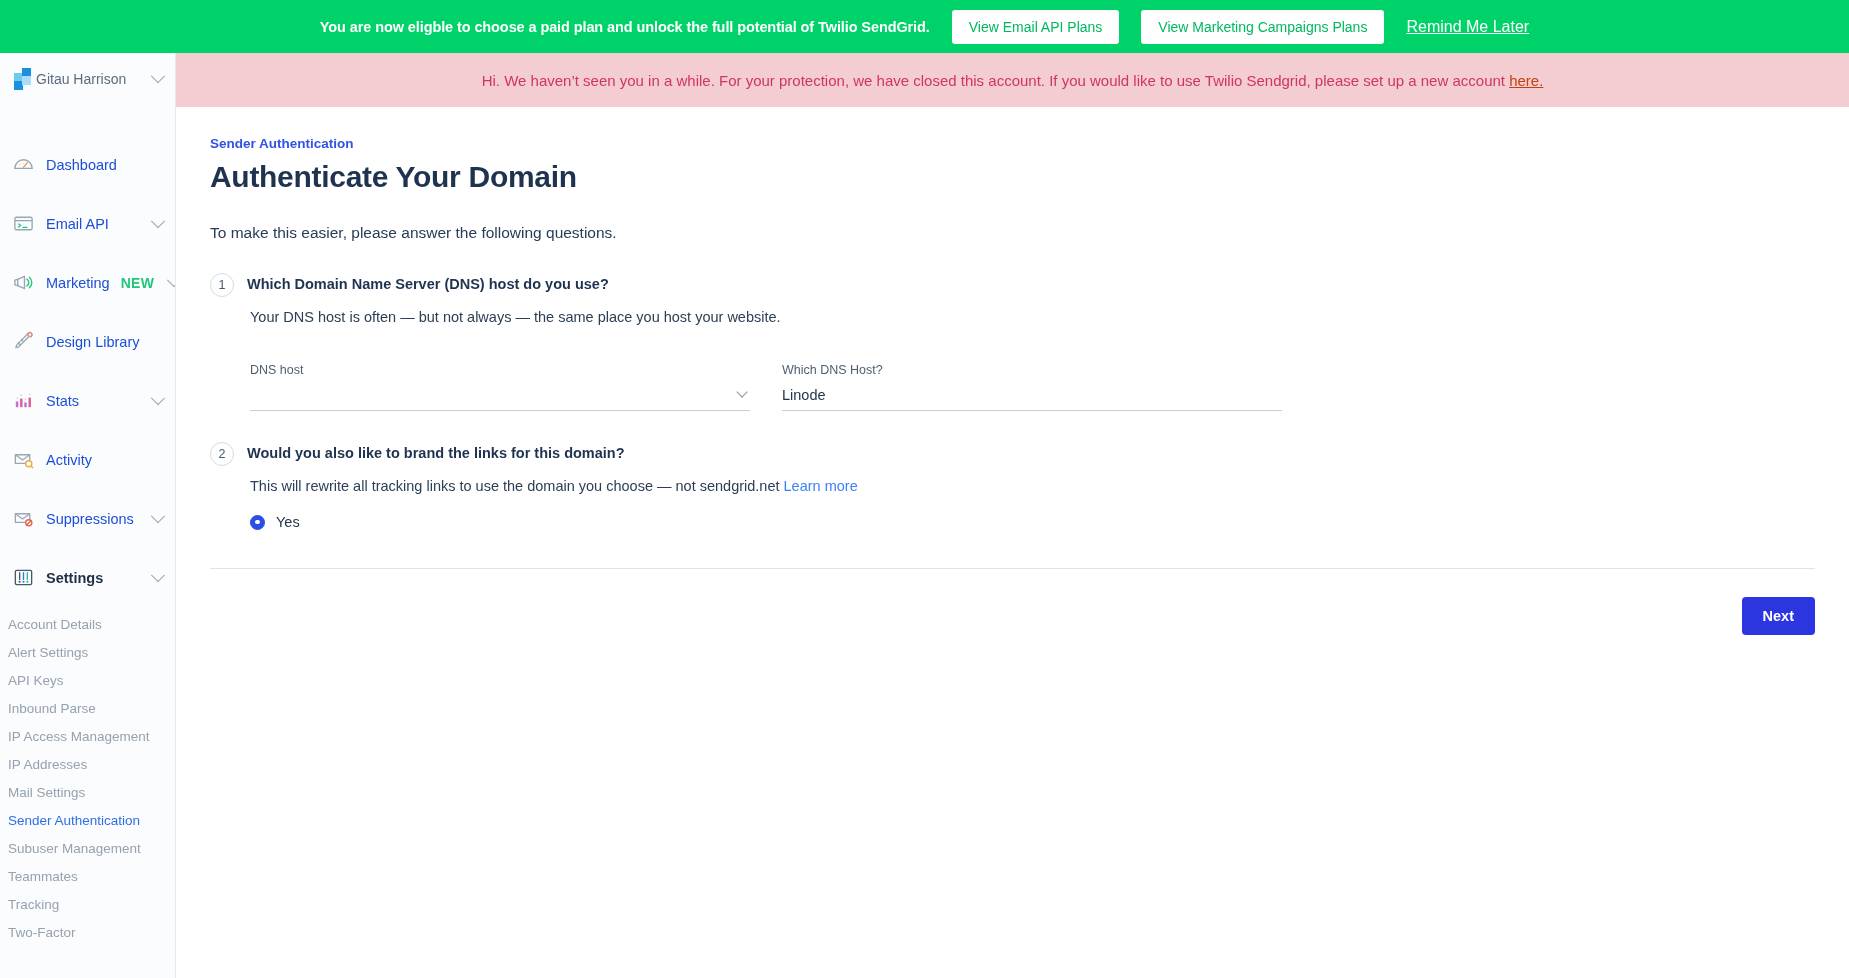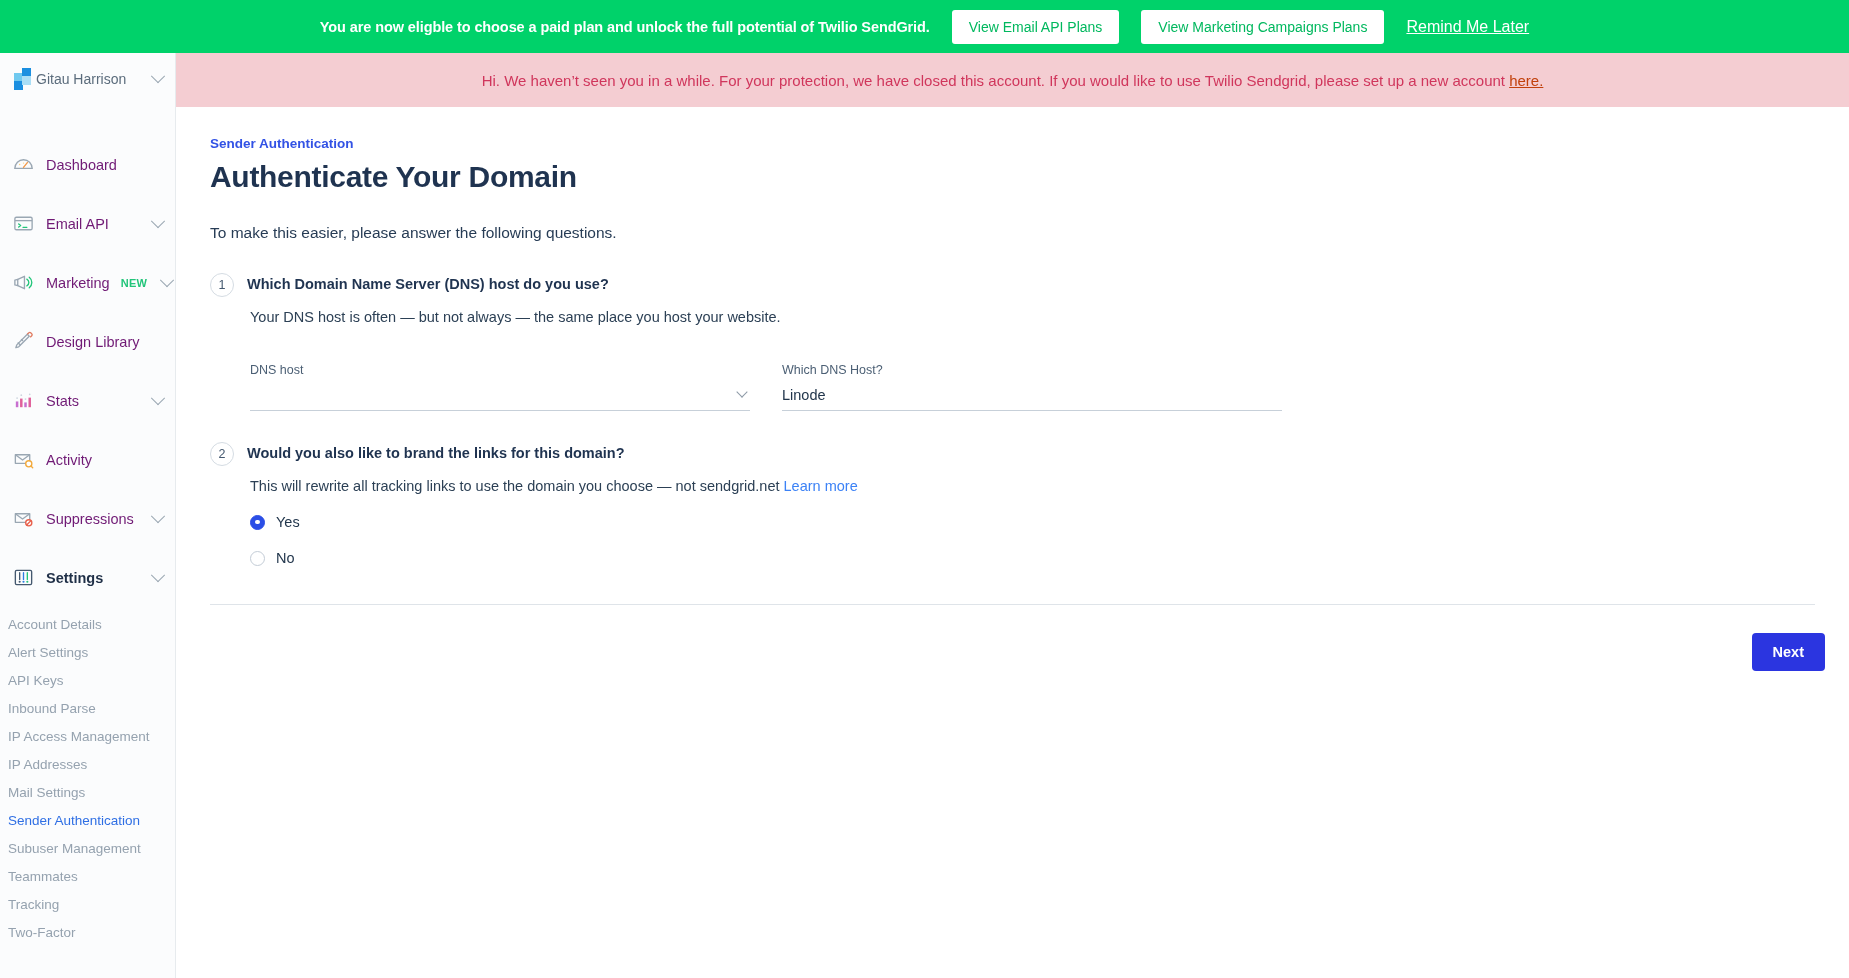--- a/index.html
+++ b/index.html
@@ -131,26 +131,26 @@
     cursor: pointer;
   }
   .nav-item.active .nav-label { color: #1f2f47; font-weight: 700; }
   .nav-icon {
     width: 23px; height: 23px;
     flex: 0 0 auto;
     display: flex; align-items: center; justify-content: center;
   }
   .nav-label {
     font-size: 14.5px;
-    color: #701a75;
+    color: #1d4ed8;
     white-space: nowrap;
     flex: 1 1 auto;
   }
   .badge-new {
-    font-size: 11px;
+    font-size: 14px;
     font-weight: 700;
     color: #22c57a;
     letter-spacing: 0.3px;
     margin-right: 4px;
   }
 
   .sub-list { padding-top: 4px; }
   .sub-item {
     display: block;
     font-size: 13.5px;
@@ -286,21 +286,21 @@
     color: #22364c;
   }
 
   .divider {
     margin: 38px 34px 0 34px;
     height: 1px;
     background: #dfe4e9;
   }
   .footer-actions {
     margin-top: 28px;
-    padding-right: 24px;
+    padding-right: 34px;
     display: flex;
     justify-content: flex-end;
   }
   .next-btn {
     background: #2b35e0;
     color: #ffffff;
     border: none;
     border-radius: 4px;
     font-size: 14.5px;
     font-weight: 700;
@@ -513,24 +513,20 @@
       <div class="q-body">
         <div class="q-desc">
           <span>This will rewrite all tracking links to use the domain you choose — not sendgrid.net</span>
           <a class="inline-link">Learn more</a>
         </div>
 
         <div class="radio-row">
           <span class="radio checked"></span>
           <span class="radio-label">Yes</span>
         </div>
-        <div class="radio-row">
-          <span class="radio"></span>
-          <span class="radio-label">No</span>
-        </div>
       </div>
     </div>
 
   </div>
 
   <div class="divider"></div>
 
   <div class="footer-actions">
     <button class="next-btn">Next</button>
   </div>

